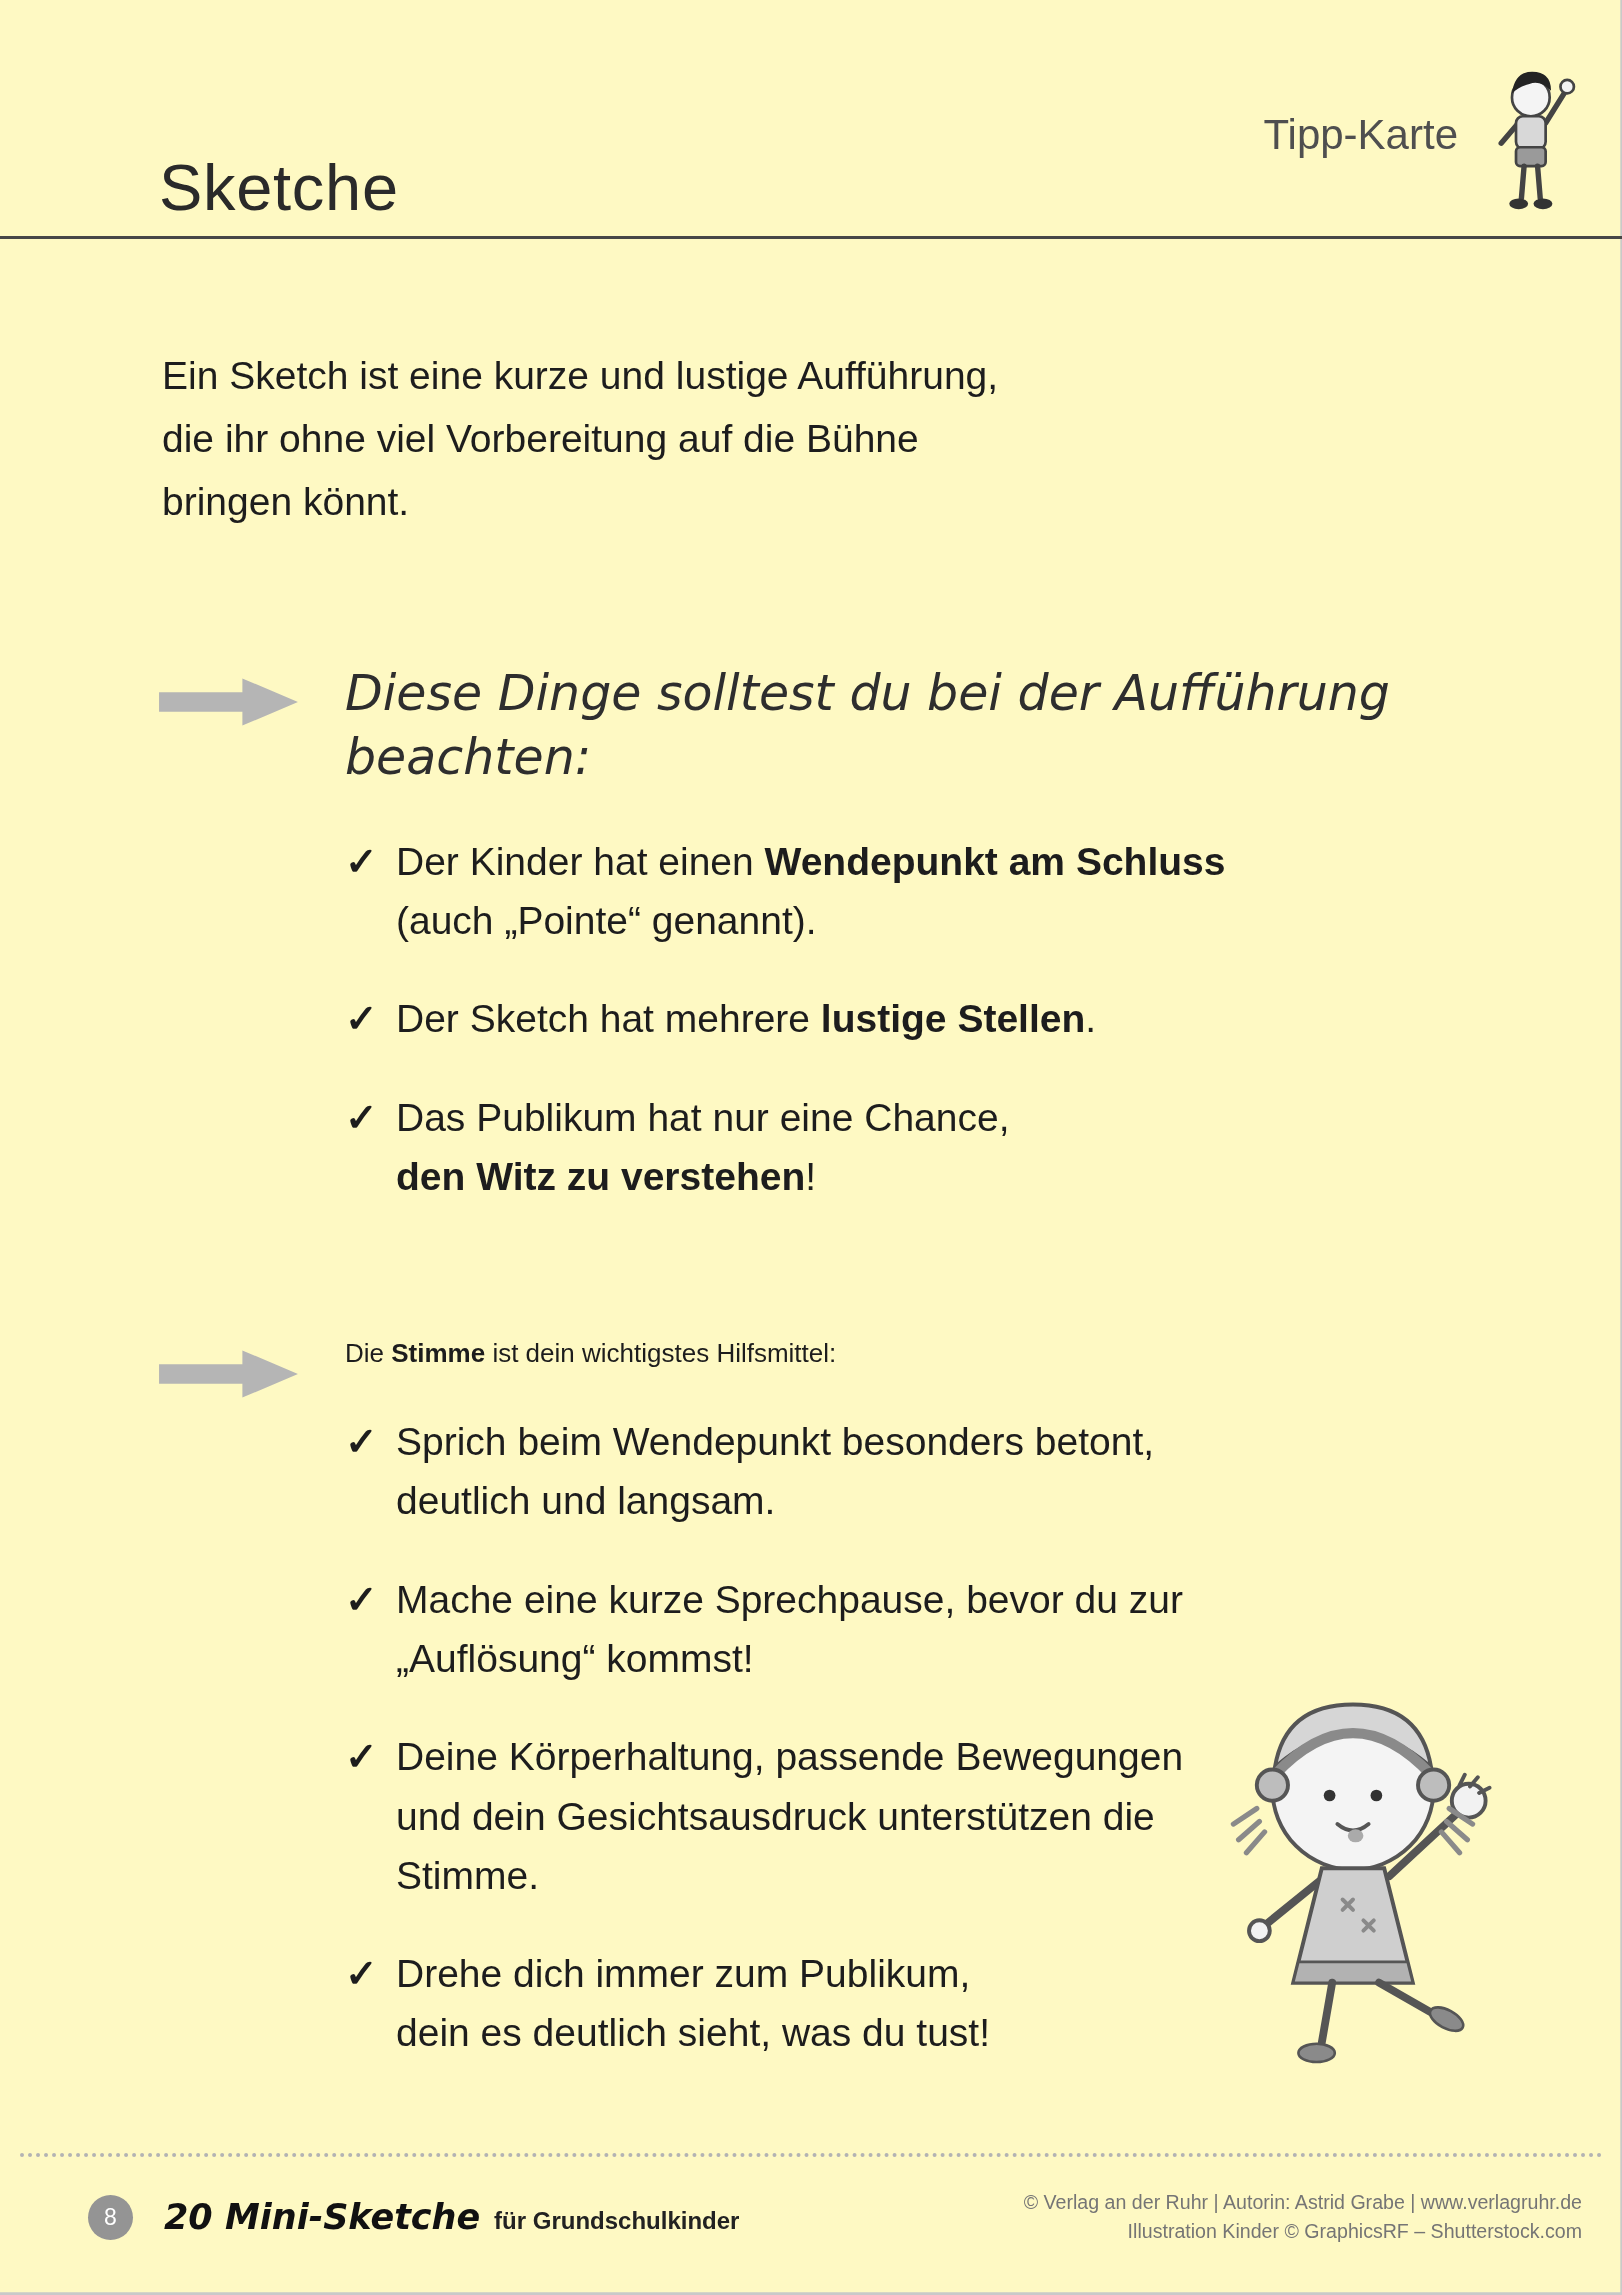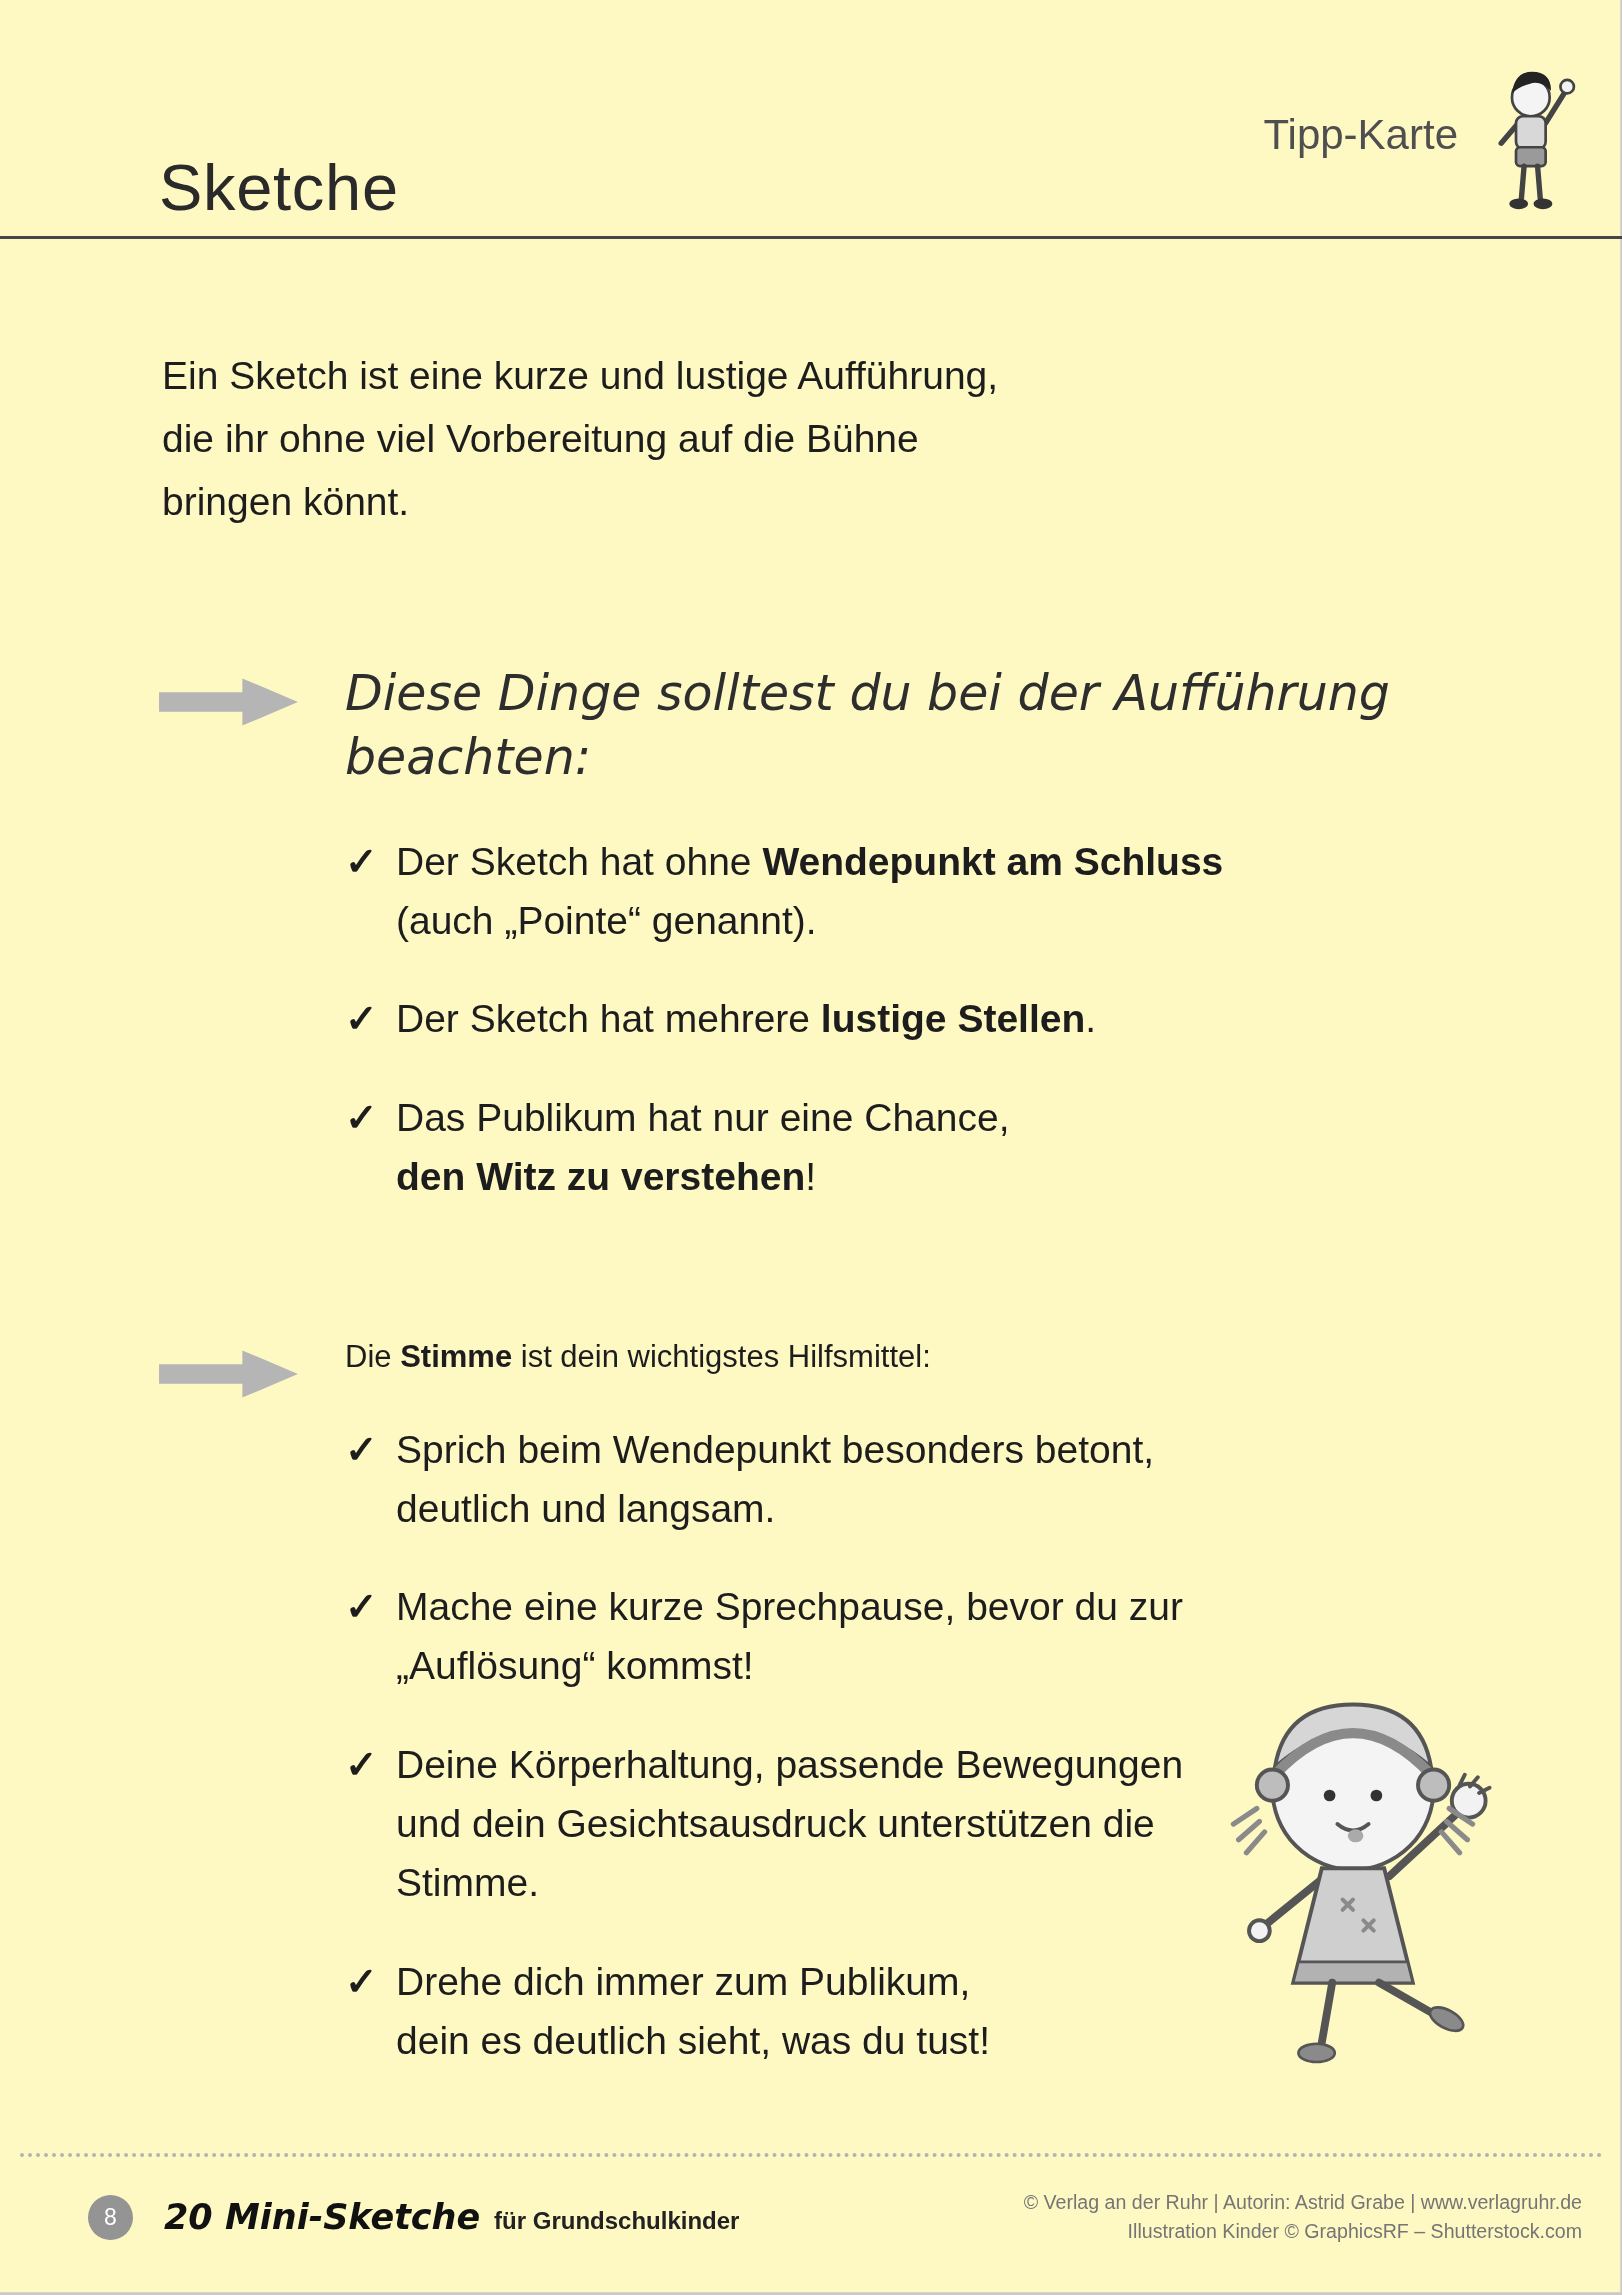--- a/index.html
+++ b/index.html
@@ -56,21 +56,21 @@
     margin: 0 0 41px 0;
     font-family: "DejaVu Sans", sans-serif;
     font-style: italic;
     font-weight: 400;
     font-size: 49px;
     line-height: 1.32;
     color: #2e2e2e;
   }
   .script-heading.single { margin-bottom: 34px; }
 
-  .lead { margin: 0 0 5.4px 0; font-size: 31px; line-height: 1.5; }
+  .lead { margin: 0 0 5.4px 0; font-size: 26px; line-height: 1.5; }
 
   .check-item { display: flex; margin-top: 39px; font-size: 39px; line-height: 1.52; }
   .check {
     flex: 0 0 51px;
     font-weight: 700;
     font-size: 39px;
     color: #1d1d1d;
   }
   .check-text { margin: 0; }
   strong { font-weight: 700; }
@@ -174,21 +174,21 @@
     </div>
     <div class="block-body">
       <h2 class="script-heading">
         <span>Diese Dinge solltest du bei der Aufführung</span><br>
         <span>beachten:</span>
       </h2>
 
       <div class="check-item">
         <span class="check">✓</span>
         <p class="check-text">
-          <span>Der Sketch hat ohne </span><strong>Wendepunkt am Schluss</strong><br>
+          <span>Der Kinder hat einen </span><strong>Wendepunkt am Schluss</strong><br>
           <span>(auch „Pointe“ genannt).</span>
         </p>
       </div>
 
       <div class="check-item">
         <span class="check">✓</span>
         <p class="check-text">
           <span>Der Sketch hat mehrere </span><strong>lustige Stellen</strong><span>.</span>
         </p>
       </div>

